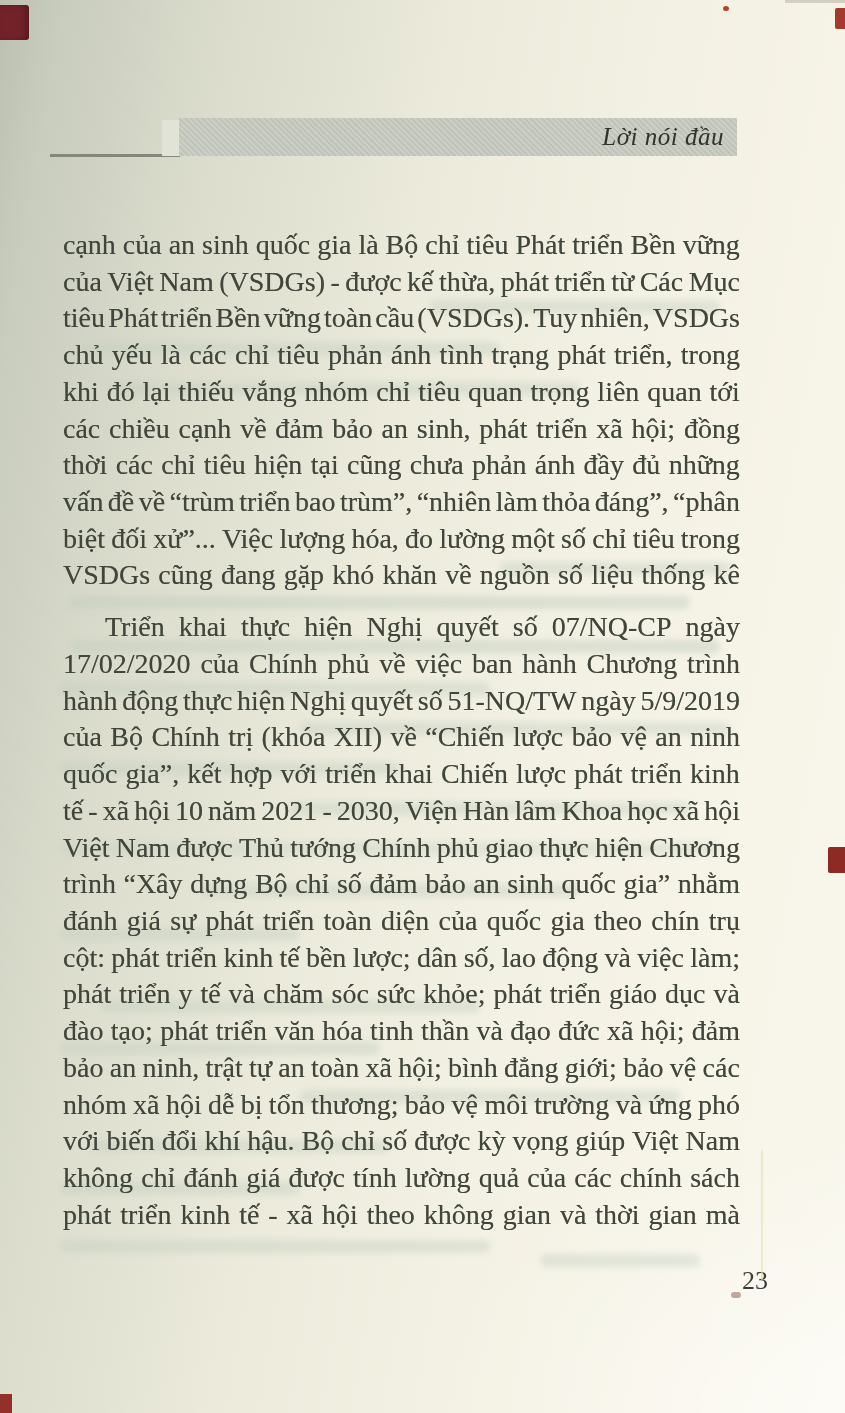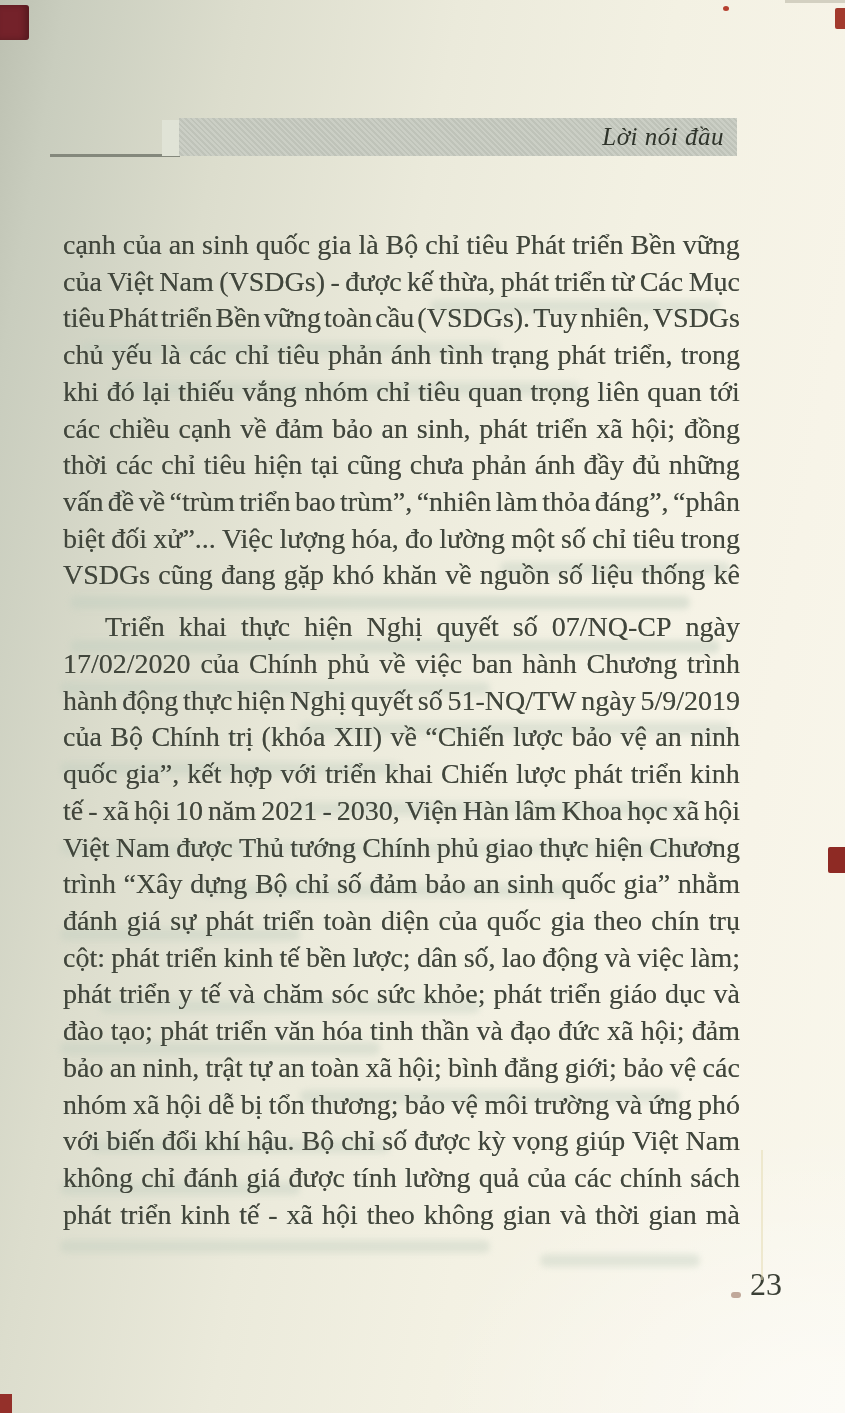--- a/index.html
+++ b/index.html
@@ -33,22 +33,22 @@
     font-size:28px;line-height:36.72px;color:#41463c;
     text-shadow:0 0 .5px rgba(65,70,60,.6);
     margin-top:38px;
   }
   .para{margin:0;}
   .para + .para{margin-top:15px;}
   .jline{display:flex;justify-content:space-between;white-space:pre;height:36.72px;}
   .lline{display:block;white-space:pre;height:36.72px;}
   .indent{padding-left:42px;}
   
-  .pageno{position:absolute;left:722px;top:1266px;width:60px;text-align:right;
-    font-size:32px;color:#3a3f35;}
+  .pageno{position:absolute;left:742px;top:1266px;width:60px;text-align:left;
+    font-size:26px;color:#3a3f35;}
   
   .mark{position:absolute;}
   .m-tl{left:0;top:5px;width:29px;height:35px;background:#74222a;border-radius:0 3px 3px 0;box-shadow:inset -4px 0 6px rgba(0,0,0,.25);}
   .m-tr{left:835px;top:8px;width:10px;height:21px;background:#a23a2d;border-radius:2px 0 0 2px;}
   .m-dot{left:723px;top:6px;width:6px;height:5px;background:#b5402f;border-radius:50%;}
   .m-rm{left:828px;top:847px;width:17px;height:26px;background:#8e2a24;border-radius:2px 0 0 2px;}
   .m-bl{left:0;top:1394px;width:12px;height:19px;background:#94302a;}
   .m-speck{left:731px;top:1292px;width:10px;height:6px;background:#b29384;opacity:.8;border-radius:3px;}
   .m-topedge{left:785px;top:0;width:60px;height:3px;background:#cfccbd;opacity:.9;}
   .m-fold{left:761px;top:1150px;width:2px;height:130px;background:#e6ddb4;opacity:.55;}

